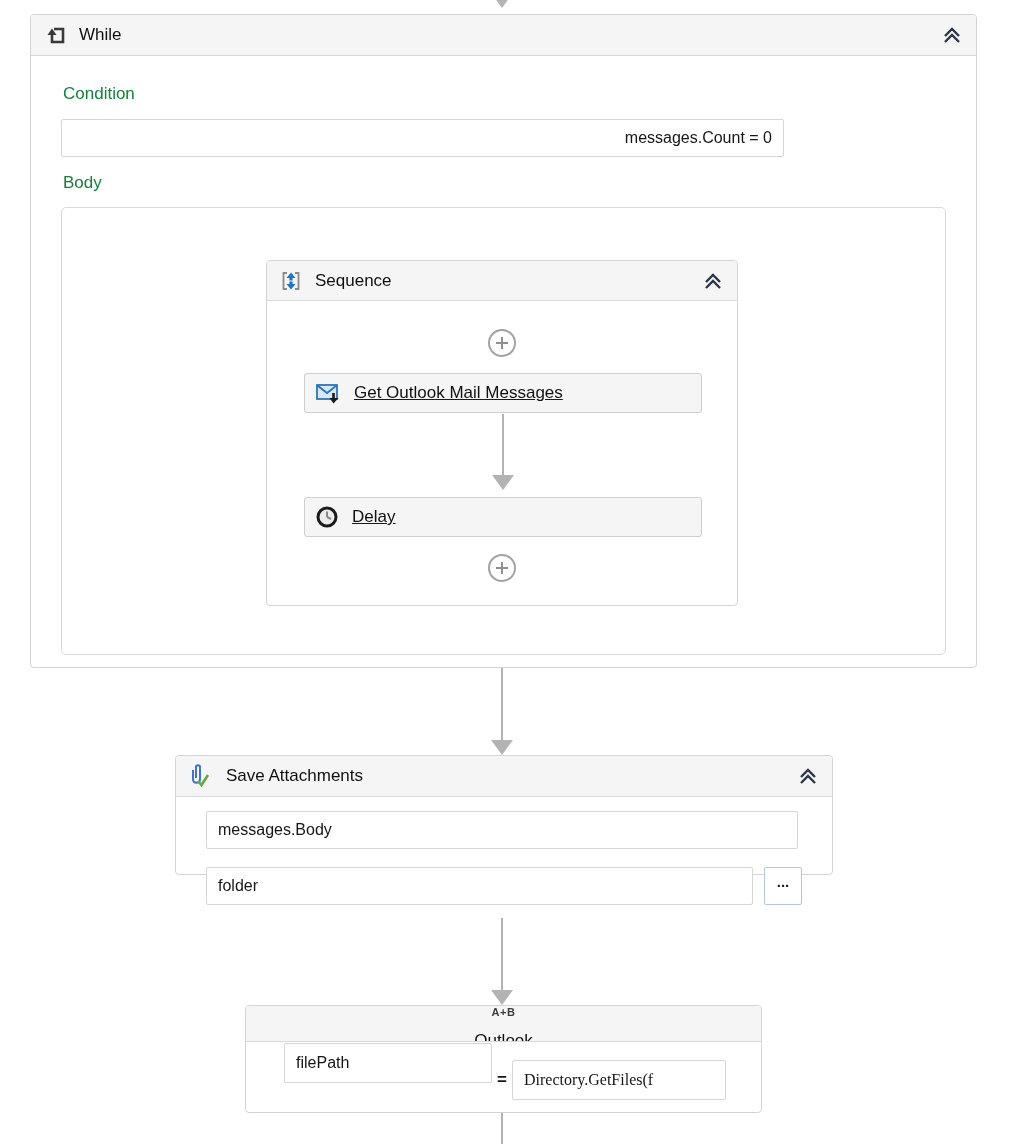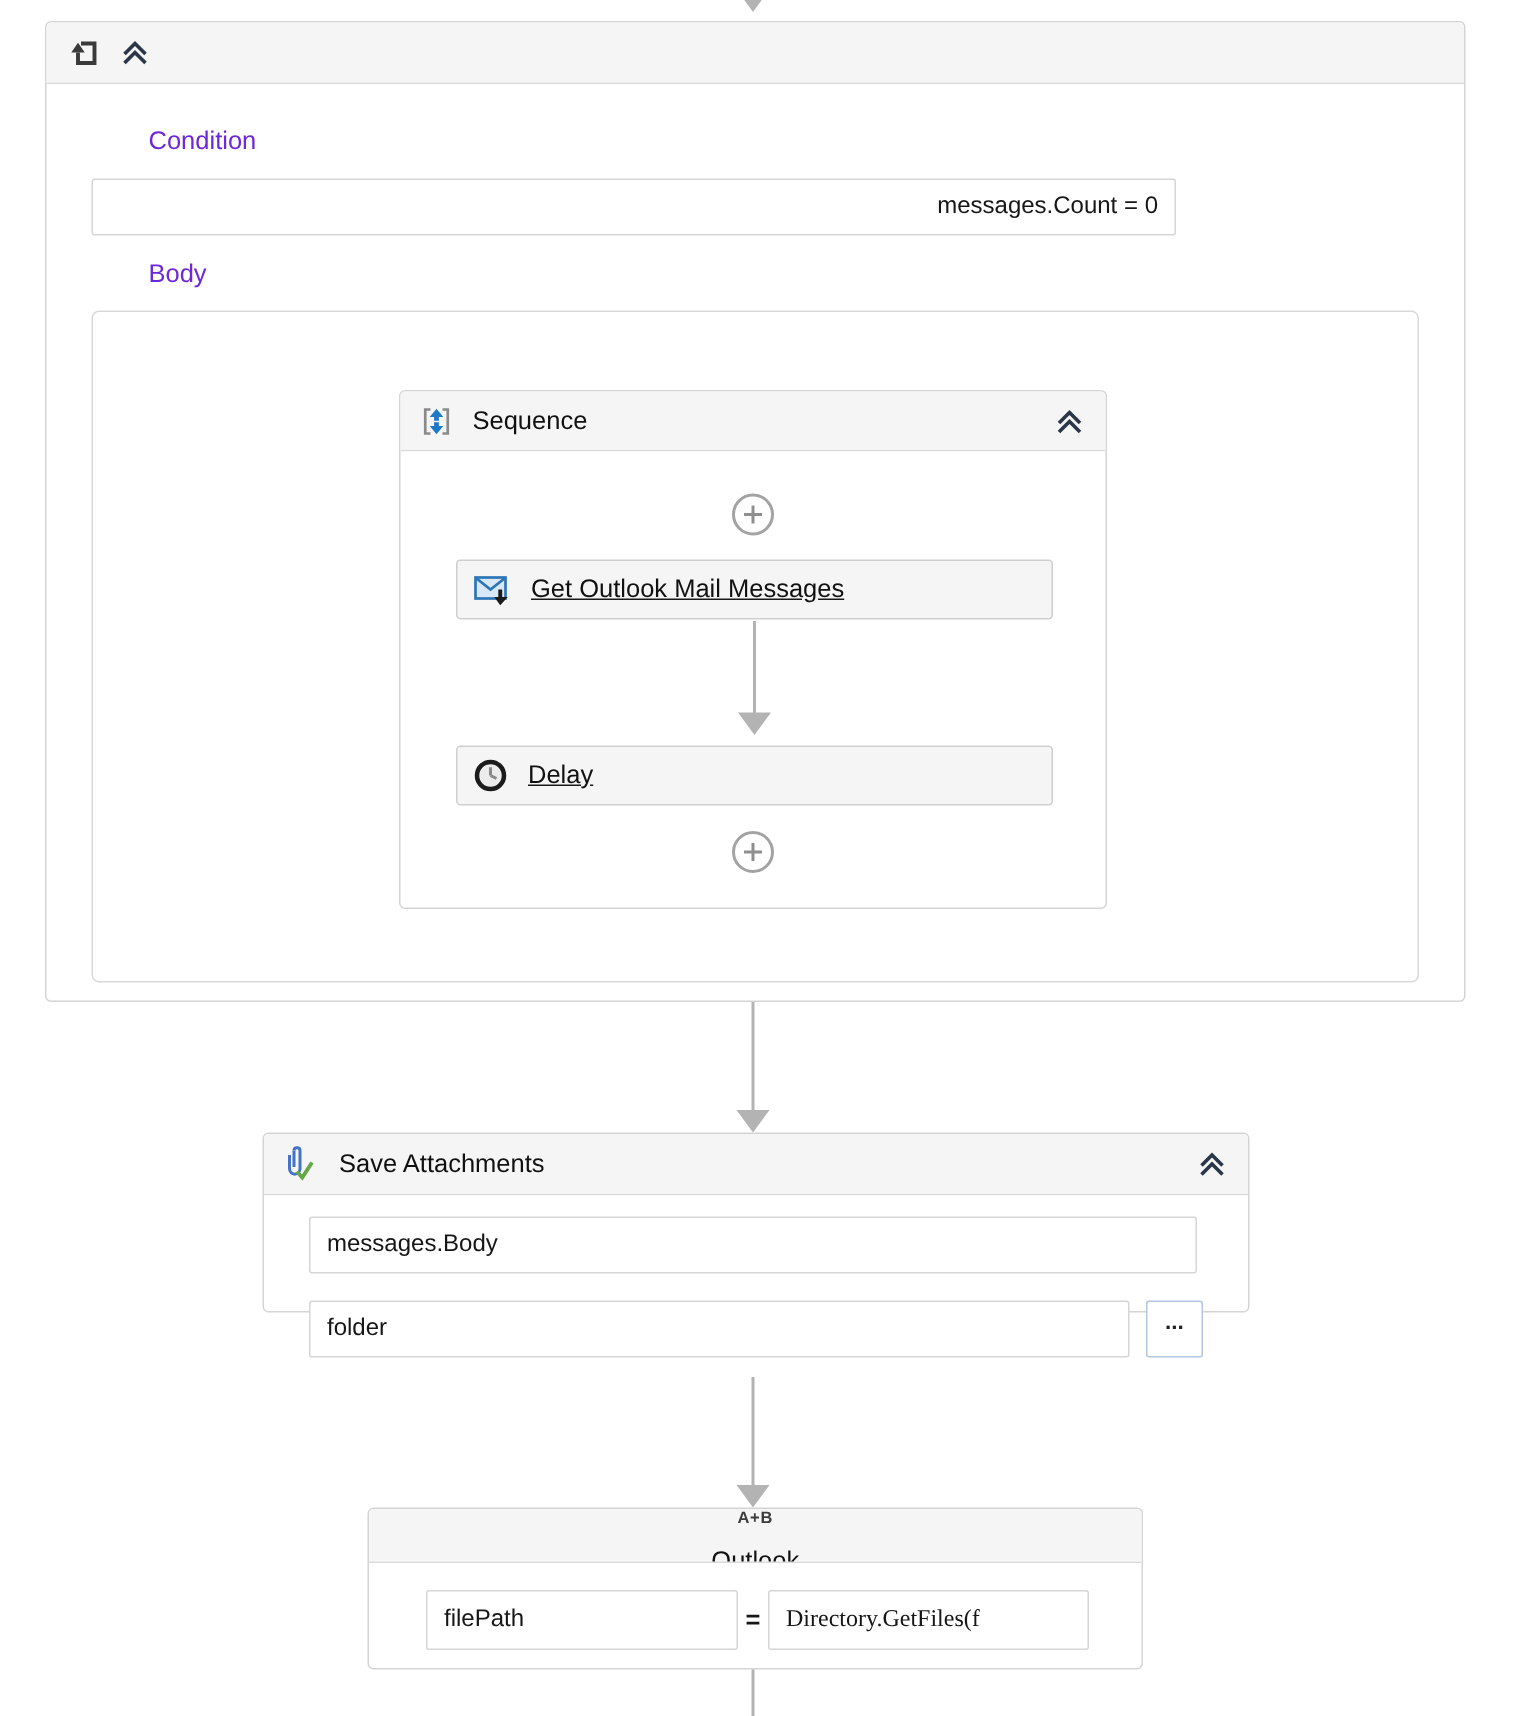--- a/index.html
+++ b/index.html
@@ -38,21 +38,21 @@
     overflow: hidden;
   }
   .collapse-btn {
     flex: 0 0 auto;
     width: 22px; height: 22px;
     display: flex; align-items: center; justify-content: center;
     cursor: pointer;
   }
 
   
-  .section-label { position: absolute; font-size: 17px; color: #6d28d9; margin-left: 36px; }
+  .section-label { position: absolute; font-size: 17px; color: #15803d; }
   .expr-field {
     position: absolute;
     background: #ffffff;
     border: 1px solid #d6d6d6;
     border-radius: 2px;
     font-size: 16px;
     color: #161616;
     line-height: 36px;
     padding: 0 11px;
     white-space: nowrap;
@@ -148,20 +148,21 @@
   <div class="arrow-head" style="left:491px; top:-7px;"></div>
 
   <div class="activity-box" style="left:30px; top:14px; width:947px; height:654px;">
     <div class="activity-header" style="height:41px;">
       <span>
         <svg width="22" height="22" viewBox="0 0 22 22">
           <path d="M10 5 H19 V18 H8 V11" fill="none" stroke="#3a3a3a" stroke-width="2.6"></path>
           <polygon points="3.5,11 12.5,11 8,4.5" fill="#3a3a3a"></polygon>
         </svg>
       </span>
+      <span class="activity-title">While</span>
       <span class="collapse-btn">
         <svg width="22" height="22" viewBox="0 0 22 22">
           <polyline points="4,12 11,5 18,12" fill="none" stroke="#2b3648" stroke-width="2.4"></polyline>
           <polyline points="4,18 11,11 18,18" fill="none" stroke="#2b3648" stroke-width="2.4"></polyline>
         </svg>
       </span>
     </div>
 
     <div class="section-label" style="left:32px; top:69px;">Condition</div>
 
@@ -255,21 +256,21 @@
 
   <div class="flow-line" style="left:501px; top:918px; height:73px;"></div>
   <div class="arrow-head" style="left:491px; top:990px;"></div>
 
   <div class="activity-box" style="left:245px; top:1005px; width:517px; height:108px;">
     <div class="activity-header" style="height:36px;flex-direction:column;">
       <span class="assign-icon-text">A+B</span>
       <span class="activity-title">Outlook</span>
     </div>
 
-    <div class="expr-field" style="left:38px; top:54px; width:208px; height:40px; line-height:38px;">filePath</div>
+    <div class="expr-field" style="left:38px; top:37px; width:208px; height:40px; line-height:38px;">filePath</div>
 
     <div class="equals-sign" style="left:251px; top:64px;">=</div>
 
     <div class="expr-field" style="left:266px; top:54px; width:214px; height:40px; line-height:38px;font-family:Liberation Serif, serif;">Directory.GetFiles(f</div>
   </div>
 
   <div class="flow-line" style="left:501px; top:1113px; height:31px;"></div>
 
 </div>
 

